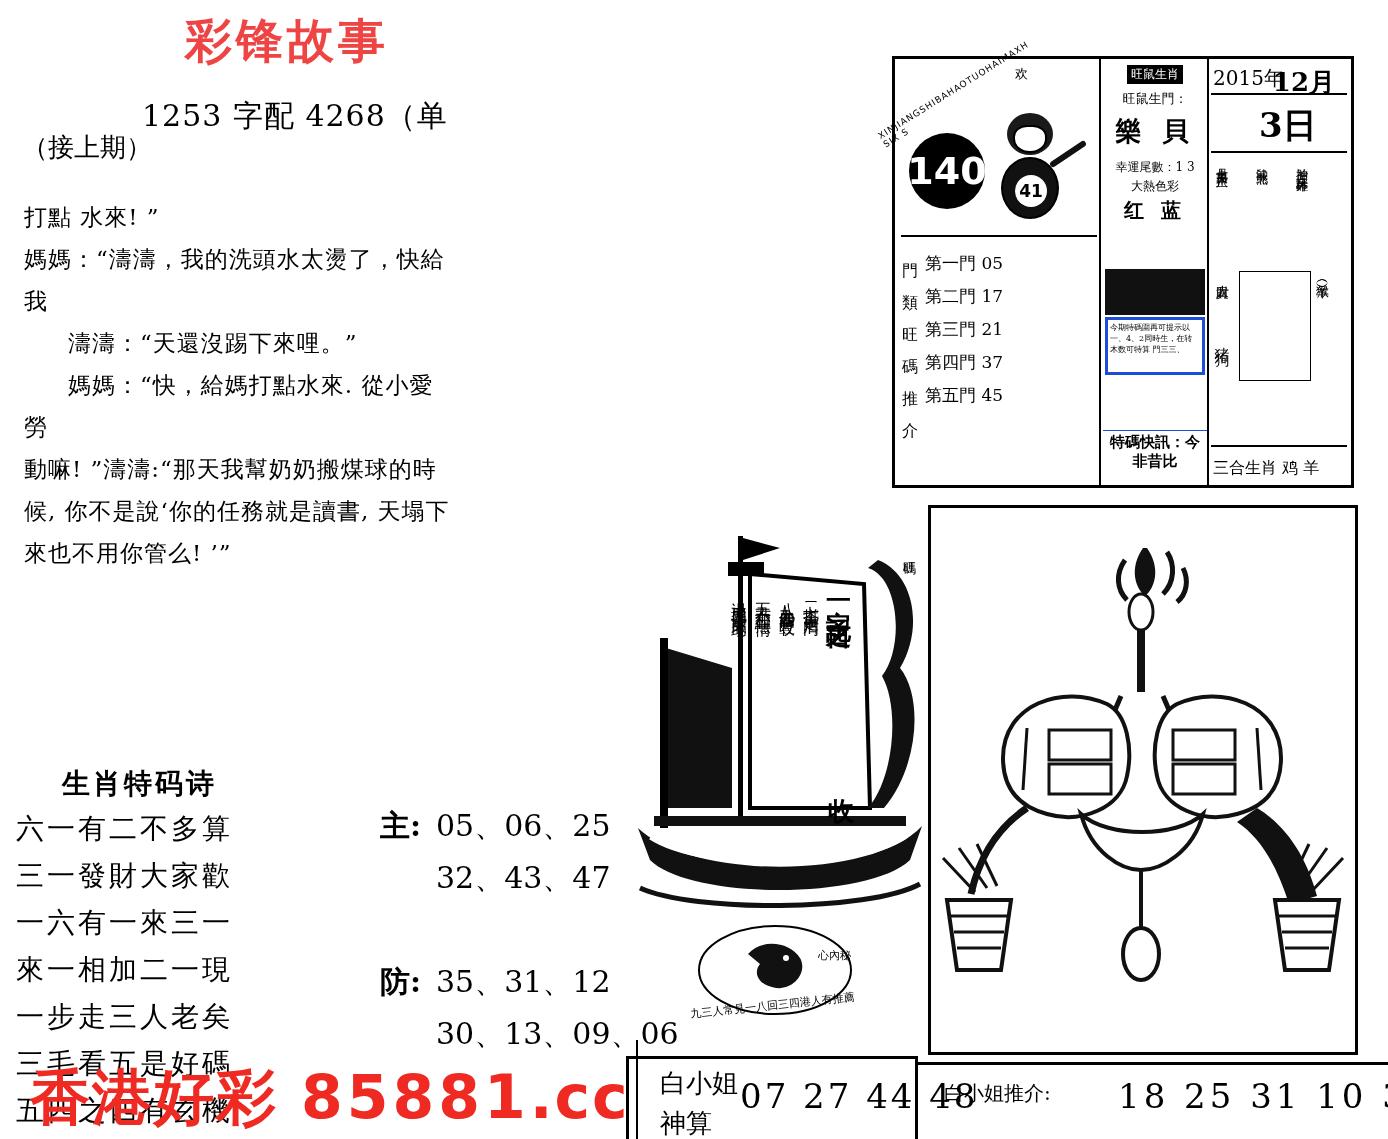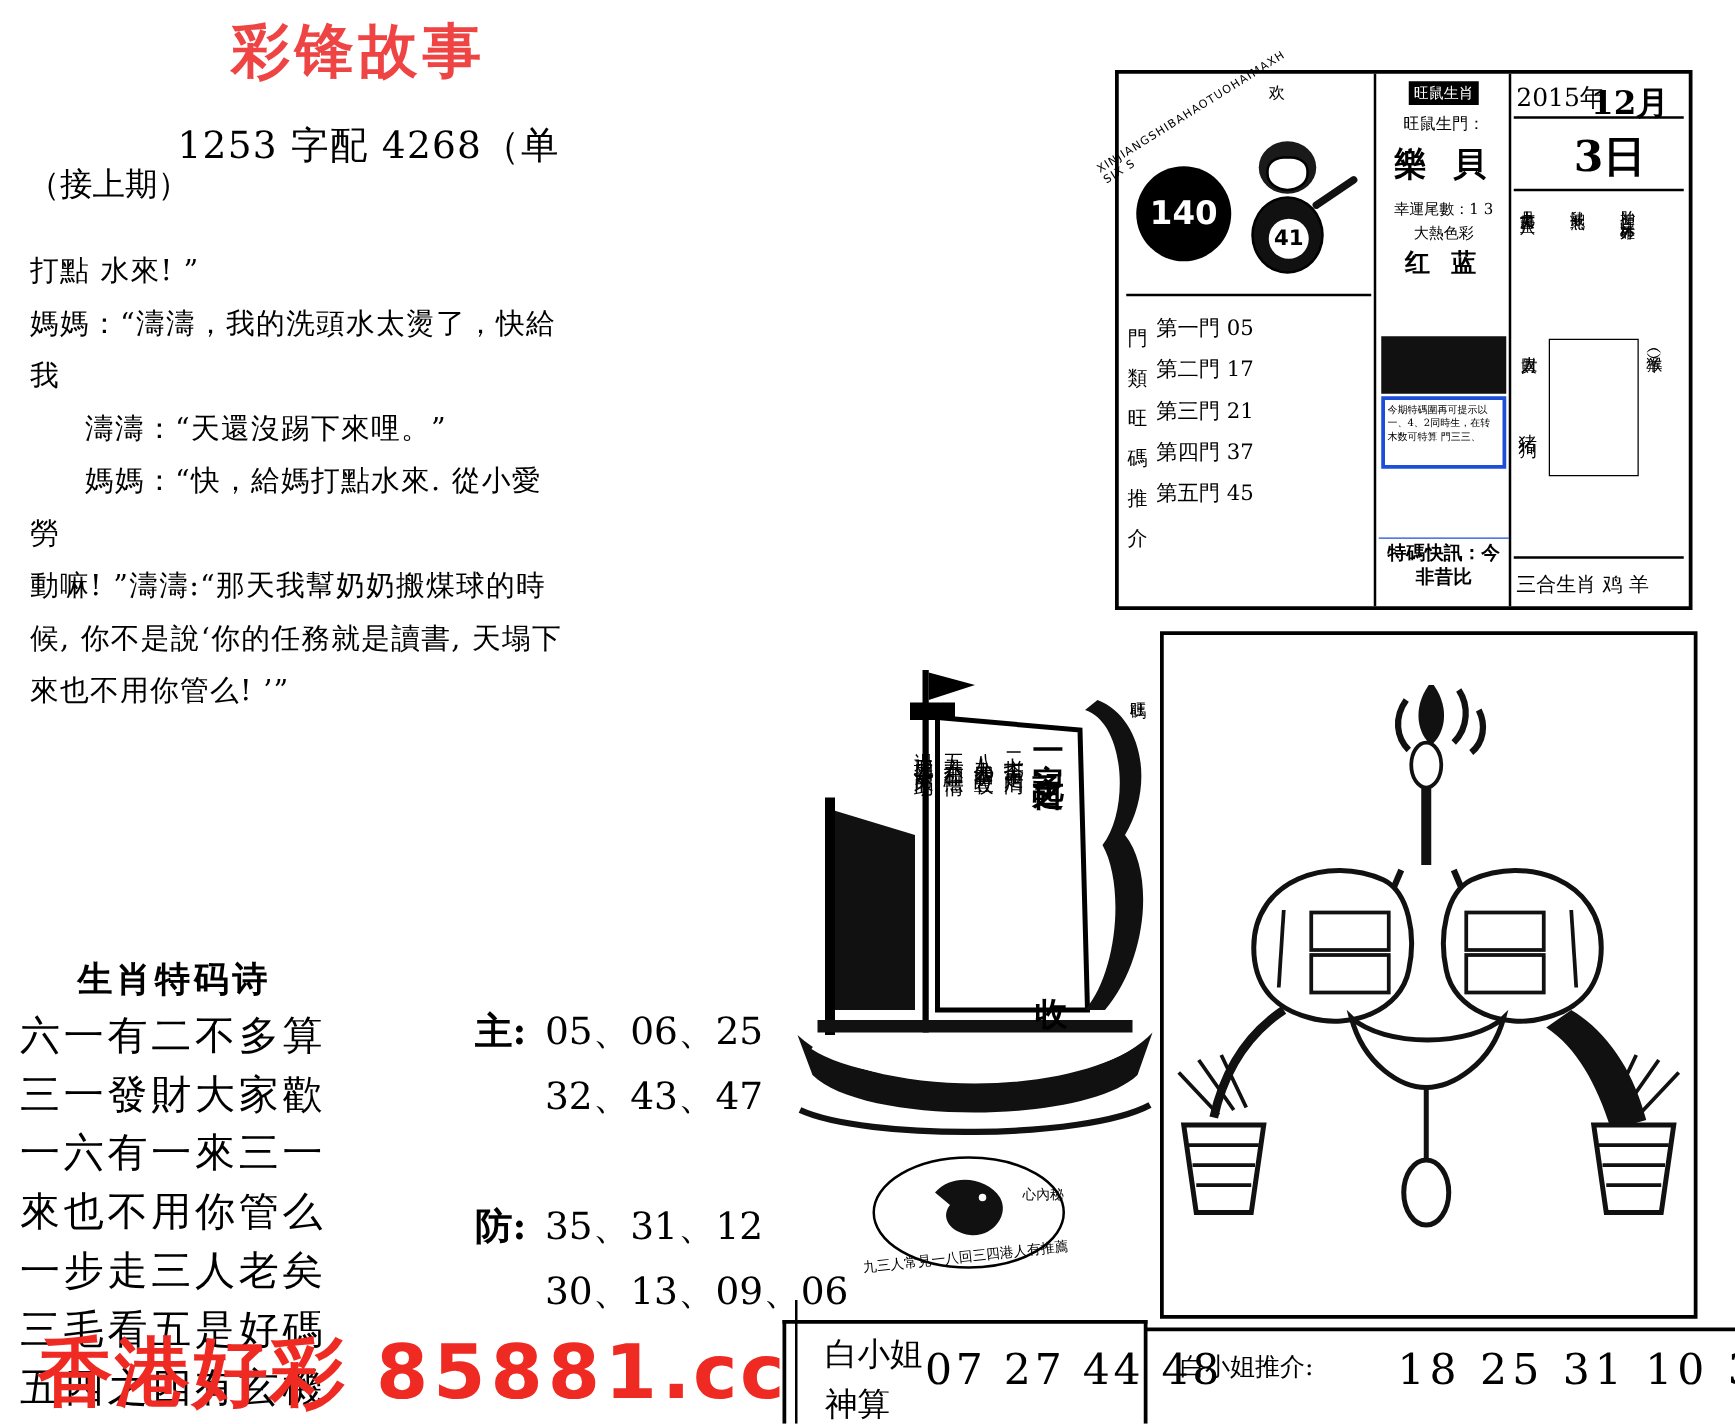--- a/index.html
+++ b/index.html
@@ -63,21 +63,21 @@
     left: 62px; top: 765px;
     font-weight: bold;
     font-size: 28px;
     letter-spacing: 3px;
     font-family: "DejaVu Sans", sans-serif;
   }
   .poem {
     position: absolute;
     left: 16px; top: 805px;
     font-family: Liberation Sans, sans-serif;
-    font-size: 32px;
+    font-size: 28px;
     line-height: 47px;
     letter-spacing: 3px;
   }
   .poem div { white-space: nowrap; }
 
   .num-col {
     position: absolute;
     left: 380px; top: 800px;
     font-family: "DejaVu Serif", serif;
     font-size: 30px;
@@ -117,21 +117,21 @@
   .cal-right {
     position: absolute; left: 314px; top: 0;
     width: 136px; height: 100%;
     box-sizing: border-box;
     text-align: center;
   }
   .circ-140 {
     position: absolute; left: 14px; top: 74px;
     width: 76px; height: 76px; border-radius: 50%;
     background: #000; color: #fff;
-    font-size: 26px; font-weight: bold;
+    font-size: 38px; font-weight: bold;
     display: flex; align-items: center; justify-content: center;
     font-family: "DejaVu Sans", sans-serif;
   }
   .arc-text {
     position: absolute; left: 2px; top: 36px;
     width: 110px; height: 110px;
     font-size: 9px; letter-spacing: 1px;
     transform: rotate(-32deg);
     font-family: "DejaVu Sans", sans-serif;
   }
@@ -354,21 +354,21 @@
     <p>動嘛! ”濤濤:“那天我幫奶奶搬煤球的時</p>
     <p>候, 你不是說‘你的任務就是讀書, 天塌下</p>
     <p>來也不用你管么!  ’”</p>
   </div>
 
   <div class="poem-title">生肖特码诗</div>
   <div class="poem">
     <div>六一有二不多算</div>
     <div>三一發財大家歡</div>
     <div>一六有一來三一</div>
-    <div>來也不用你管么</div>
+    <div>來一相加二一現</div>
     <div>一步走三人老矣</div>
     <div>三毛看五是好碼</div>
     <div>五四之四有玄機</div>
   </div>
 
   <div class="num-col">
     <div class="num-row">
       <span class="lbl">主:</span><span>05、06、25</span>
     </div>
     <div class="num-row">

